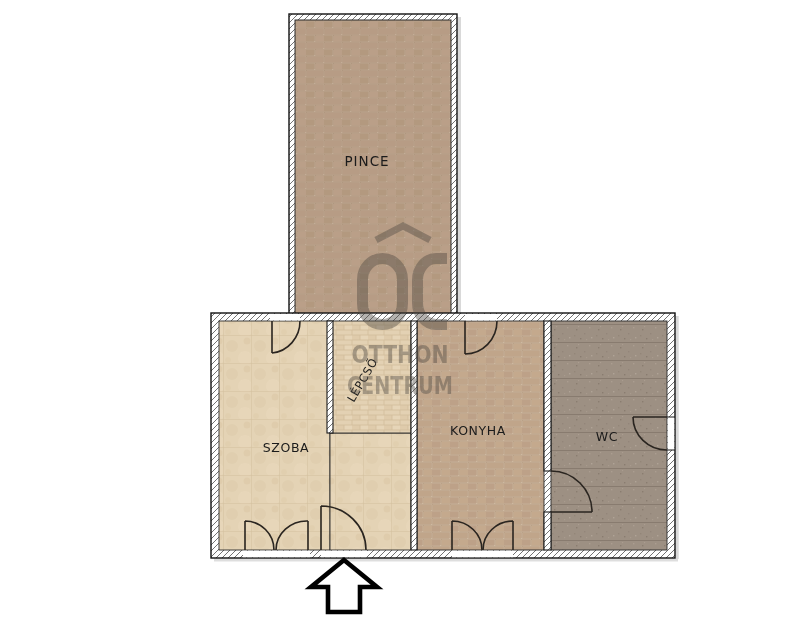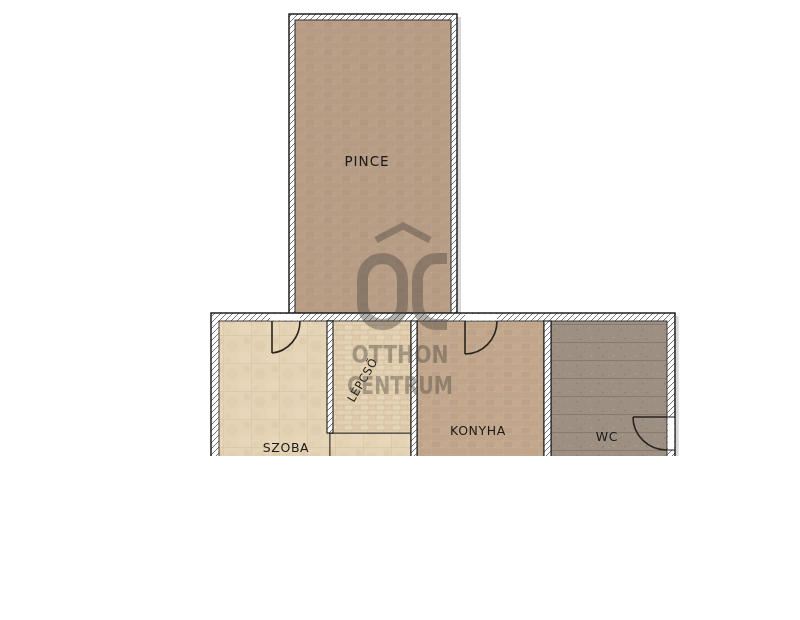--- a/index.html
+++ b/index.html
@@ -1,16 +1,16 @@
 <!DOCTYPE html>
 <html><head>
 <meta charset="utf-8">
 <style>
   html,body { margin:0; padding:0; background:#ffffff; }
-  .stage { position:relative; width:800px; height:456px; background:#ffffff; overflow:hidden; }
+  .stage { position:relative; width:800px; height:620px; background:#ffffff; overflow:hidden; }
   svg { display:block; }
   .lbl {
     font-family:"DejaVu Sans","Liberation Sans",sans-serif;
     fill:#1b1b1b;
     letter-spacing:1px;
   }
   .lbl-main { font-size:13.5px; }
   .lbl-small { font-size:12.5px; letter-spacing:0.6px; }
   .lbl-stairs { font-size:11.5px; letter-spacing:0.6px; }
   .wm-text {

